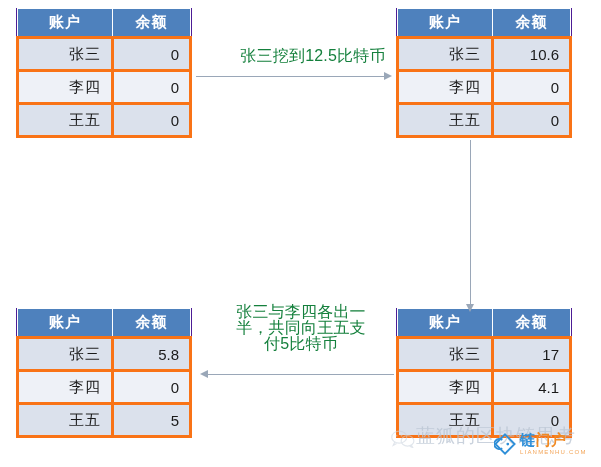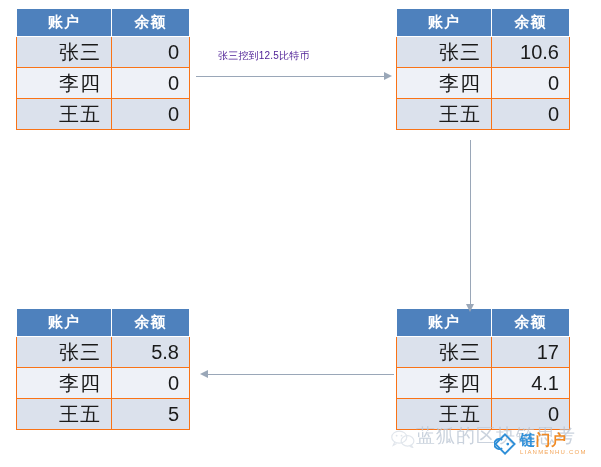--- a/index.html
+++ b/index.html
@@ -36,22 +36,22 @@
     letter-spacing: 1px;
     height: 27px;
     padding: 0;
     border: 1px solid #ffffff;
     text-align: center;
     vertical-align: middle;
   }
   .ledger td {
     height: 30px;
     padding: 0 10px;
-    border: 1px solid #f97316;
-    font-size: 20px;
+    border: 3px solid #f97316;
+    font-size: 15px;
     color: #1a1a1a;
     vertical-align: middle;
   }
   .ledger td.acct {
     text-align: right;
     letter-spacing: 1px;
   }
   .ledger td.bal {
     text-align: right;
   }
@@ -92,24 +92,25 @@
   }
   .head-down {
     border-left: 4px solid transparent;
     border-right: 4px solid transparent;
     border-top: 8px solid #9aa7b8;
   }
 
   
   .caption {
     position: absolute;
-    font-size: 10px;
-    color: #4c1d95;
+    font-size: 16px;
+    color: #15803d;
     line-height: 16px;
     letter-spacing: 0.2px;
+    text-align: center;
   }
   #caption-mine  { left: 218px; top: 48px; width: 190px; }
   #caption-pay   { left: 391px; top: 188px; width: 62px; }
   #caption-split { left: 231px; top: 304px; width: 140px; }
 
   
   .wm-text {
     position: absolute;
     left: 416px;
     top: 423px;
@@ -266,20 +267,21 @@
 
   <div class="arrow-line arrow-h" style="left:196px; top:76px; width:188px;"></div>
   <div class="arrow-head head-right" style="left:384px; top:72px;"></div>
   <div class="caption" id="caption-mine">张三挖到12.5比特币</div>
 
   <div class="arrow-line arrow-v" style="left:470px; top:140px; height:164px;"></div>
   <div class="arrow-head head-down" style="left:466px; top:304px;"></div>
 
   <div class="arrow-line arrow-h" style="left:208px; top:374px; width:186px;"></div>
   <div class="arrow-head head-left" style="left:200px; top:370px;"></div>
+  <div class="caption" id="caption-split">张三与李四各出一半，共同向王五支付5比特币</div>
 
   <svg class="wechat-icon" viewBox="0 0 32 24">
     <ellipse cx="11" cy="9.5" rx="10" ry="8" fill="none" stroke="#c9d2dd" stroke-width="1.6"></ellipse>
     <path d="M5 16 L3 20.5 L7.5 18" fill="none" stroke="#c9d2dd" stroke-width="1.6"></path>
     <circle cx="7.5" cy="7.5" r="1.2" fill="#c9d2dd"></circle>
     <circle cx="14" cy="7.5" r="1.2" fill="#c9d2dd"></circle>
     <ellipse cx="22" cy="14.5" rx="8.5" ry="7" fill="none" stroke="#c9d2dd" stroke-width="1.6"></ellipse>
     <path d="M27 20 L29 23.5 L25 21.5" fill="none" stroke="#c9d2dd" stroke-width="1.6"></path>
   </svg>
   <div class="wm-text">蓝狐的区块链思考</div>

